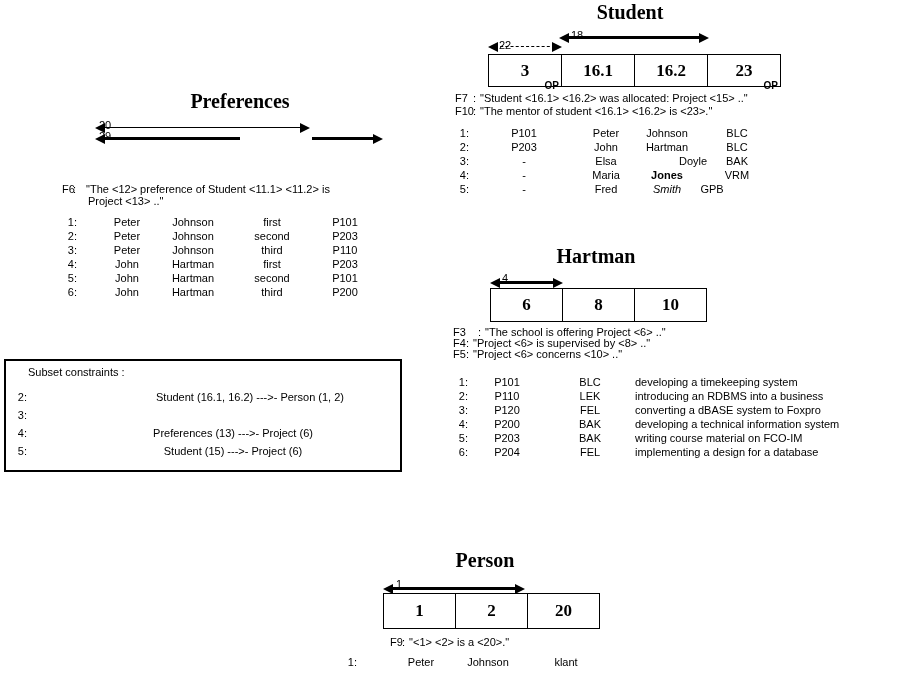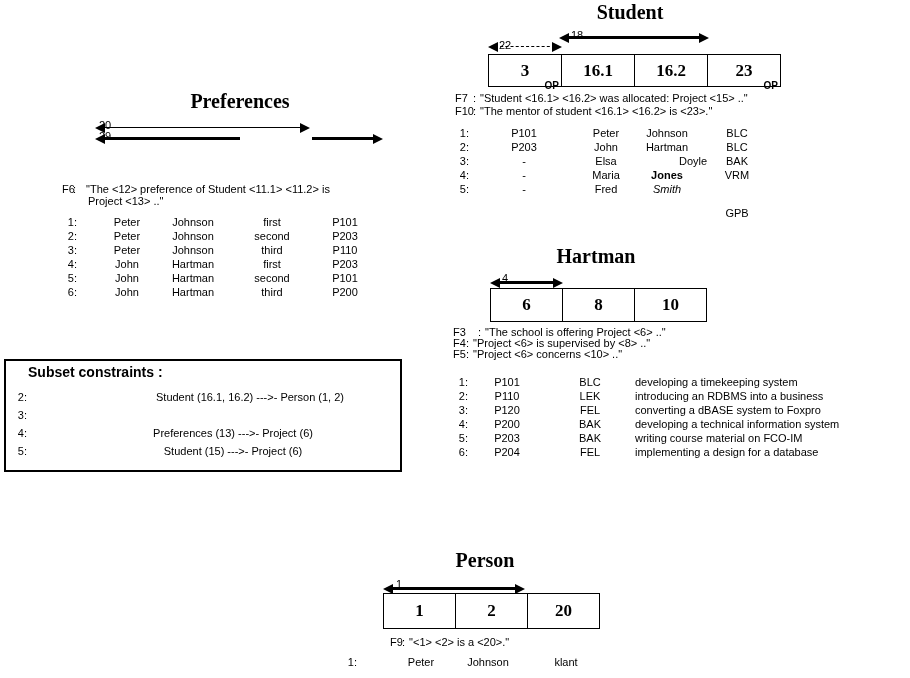--- a/index.html
+++ b/index.html
@@ -36,21 +36,21 @@
   .fact2 { position:absolute; line-height:12px; white-space:nowrap; }
 
   .rows { position:absolute; left:0; width:910px; }
   .drow { position:relative; height:14px; }
   .srow { position:relative; height:18px; }
   .cell { position:absolute; white-space:nowrap; line-height:13px; left:0; }
   .ctr { transform:translateX(-50%); }
   .rgt { transform:translateX(-100%); }
 
   .box { position:absolute; border:2px solid #000; background:#fff; }
-  .boxtitle { position:absolute; font-weight:bold; font-size:14px; line-height:12px; }
+  .boxtitle { position:absolute; font-weight:normal; font-size:11px; line-height:12px; }
 </style>
 </head>
 <body>
 
 <div id="page">
 
   <div class="ftitle" style="left:530px; top:2px; width:200px;">Student</div>
 
   <div class="arrow dashed" style="left:488px; top:42px; width:74px;">
     <span class="head hl"></span>
@@ -121,21 +121,21 @@
         <span class="cell ctr" style="left:524px;">-</span>
         <span class="cell ctr" style="left:606px;">Maria</span>
         <span class="cell ctr" style="left:667px;font-weight:bold;">Jones</span>
         <span class="cell ctr" style="left:737px;">VRM</span>
       </div>
       <div class="drow">
         <span class="cell rgt" style="left:469px;">5:</span>
         <span class="cell ctr" style="left:524px;">-</span>
         <span class="cell ctr" style="left:606px;">Fred</span>
         <span class="cell ctr" style="left:667px;font-style:italic;">Smith</span>
-        <span class="cell ctr" style="left:737px;margin-top:24px;">GPB</span>
+        <span class="cell ctr" style="left:712px;">GPB</span>
       </div>
   </div>
 
   <div class="ftitle" style="left:140px; top:91px; width:200px;">Preferences</div>
 
   <div class="arrow" style="left:95px; top:123px; width:215px;">
     <span class="head hl"></span>
     <span class="line"></span>
     <span class="head hr"></span>
   </div>

